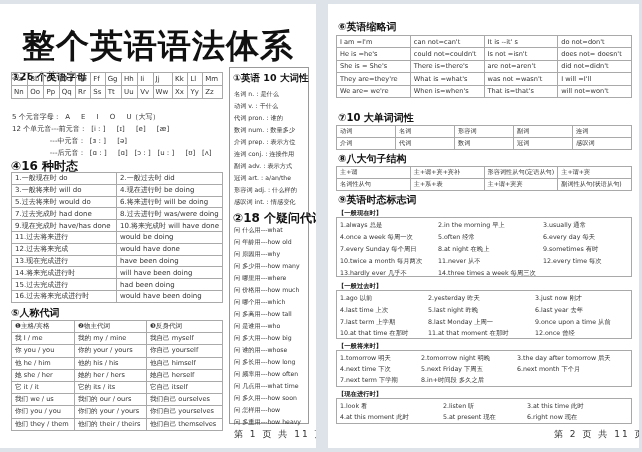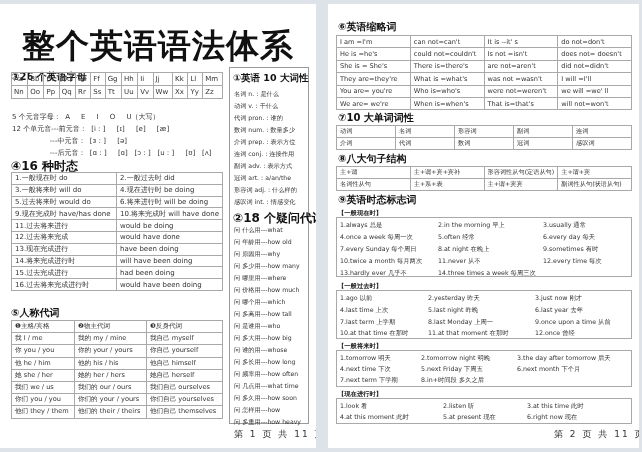--- a/index.html
+++ b/index.html
@@ -125,20 +125,24 @@
         </tr>
       <tr>
           <td>3.一般将来时  will do</td>
           <td>4.现在进行时  be doing</td>
         </tr>
       <tr>
           <td>5.过去将来时  would do</td>
           <td>6.将来进行时  will be doing</td>
         </tr>
       <tr>
+          <td>7.过去完成时  had done</td>
+          <td>8.过去进行时  was/were doing</td>
+        </tr>
+      <tr>
           <td>9.现在完成时  have/has done</td>
           <td>10.将来完成时 will have done</td>
         </tr>
       <tr>
           <td>11.过去将来进行</td>
           <td>would be doing</td>
         </tr>
       <tr>
           <td>12.过去将来完成</td>
           <td>would have done</td>
@@ -182,20 +186,25 @@
         </tr>
       <tr>
           <td>他  he / him</td>
           <td>他的  his / his</td>
           <td>他自己  himself</td>
         </tr>
       <tr>
           <td>她  she / her</td>
           <td>她的  her / hers</td>
           <td>她自己  herself</td>
+        </tr>
+      <tr>
+          <td>它  it / it</td>
+          <td>它的  its / its</td>
+          <td>它自己  itself</td>
         </tr>
       <tr>
           <td>我们  we / us</td>
           <td>我们的  our / ours</td>
           <td>我们自己  ourselves</td>
         </tr>
       <tr>
           <td>你们  you / you</td>
           <td>你们的  your / yours</td>
           <td>你们自己  yourselves</td>
@@ -266,26 +275,20 @@
           <td>are not=aren't</td>
           <td>did not=didn't</td>
         </tr>
       <tr>
           <td>They are=they're</td>
           <td>What is =what's</td>
           <td>was not =wasn't</td>
           <td>I will =I'll</td>
         </tr>
       <tr>
-          <td>You are= you're</td>
-          <td>Who is=who's</td>
-          <td>were not=weren't</td>
-          <td>we will =we' ll</td>
-        </tr>
-      <tr>
           <td>We are= we're</td>
           <td>When is=when's</td>
           <td>  That is=that's</td>
           <td>will not=won't</td>
         </tr>
     </tbody>
   </table>
 
   <div class="sec-h" style="left:10px;top:107px;font-size:10px;">⑦10 大单词词性</div>
   <table id="pos10-table">

